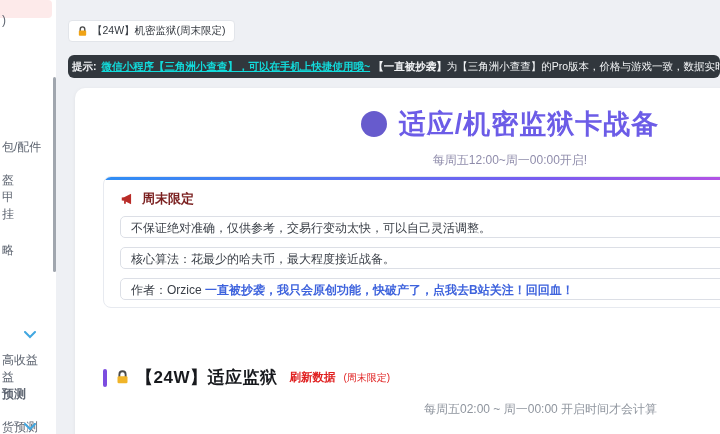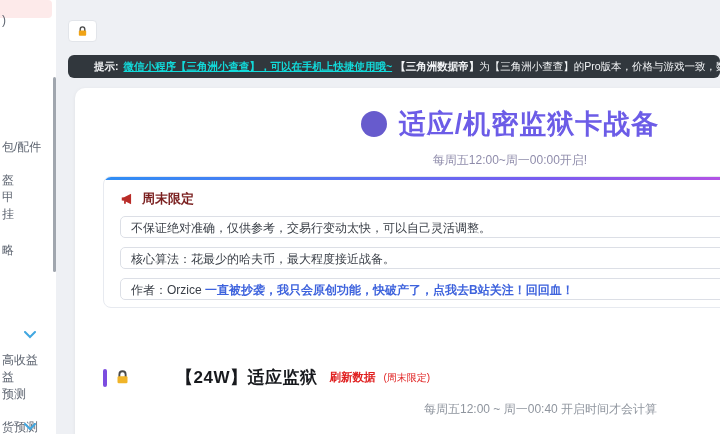--- a/index.html
+++ b/index.html
@@ -11,32 +11,32 @@
   .sb-active{position:absolute;left:0;top:0;width:52px;height:18px;background:#fdeaea;border-radius:0 4px 4px 0;}
   .sb-frag{position:absolute;left:2px;font-size:12px;color:#5f6672;white-space:nowrap;cursor:pointer;}
   .f0{top:13px;}
   .f1{top:139px;}
   .f2{top:172px;}
   .f3{top:189px;}
   .f4{top:206px;}
   .f5{top:242px;}
   .f6{top:352px;}
   .f7{top:369px;}
-  .f8{top:386px;}
+  .f8{top:386px;font-weight:bold;}
   .f9{top:403px;margin-top:16px;}
   .sb-chevron{position:absolute;left:24px;cursor:pointer;line-height:0;}
   .c1{top:331px;}
   .c2{top:423px;}
   .sb-scrollbar{position:absolute;left:53px;top:77px;width:3px;height:195px;background:#a0a6ae;border-radius:2px;}
 
   
   .tab{position:absolute;left:68px;top:20px;height:22px;padding:0 8px;background:#fff;border:1px solid #e2e5ea;border-radius:4px;display:flex;align-items:center;gap:4px;font-size:10.5px;color:#33383f;cursor:pointer;box-sizing:border-box;white-space:nowrap;}
 
   
-  .notice{position:absolute;left:68px;top:55px;width:652px;height:23px;background:#31373d;border-radius:6px;display:flex;align-items:center;padding:0 26px;font-size:10.5px;color:#f2f4f6;white-space:nowrap;overflow:hidden;box-sizing:border-box;}
+  .notice{position:absolute;left:68px;top:55px;width:652px;height:23px;background:#31373d;border-radius:6px;display:flex;align-items:center;padding:0 4px;font-size:10.5px;color:#f2f4f6;white-space:nowrap;overflow:hidden;box-sizing:border-box;}
   .notice .pre{font-weight:bold;margin-right:5px;}
   .notice .lnk{color:#12dada;font-weight:bold;text-decoration:underline;margin-right:3px;cursor:pointer;}
   .notice .bld{font-weight:bold;}
 
   
   .card{position:absolute;left:75px;top:88px;width:870px;height:400px;background:#fff;border-radius:10px;box-shadow:0 1px 4px rgba(0,0,0,.06);}
   .hero{position:absolute;left:0;top:18px;width:100%;display:flex;justify-content:center;align-items:center;gap:12px;}
   .hero-dot{width:26px;height:26px;border-radius:50%;background:#675bcd;}
   .hero-title{font-size:27px;font-weight:bold;color:#6c5ce7;letter-spacing:1px;}
   .hero-sub{position:absolute;left:0;top:64px;width:100%;text-align:center;font-size:12px;color:#8f8cab;}
@@ -45,21 +45,21 @@
   .ann{position:absolute;left:28px;top:88px;width:812px;height:132px;border:1px solid #e7eaf0;border-radius:8px;background:#fff;box-sizing:border-box;overflow:hidden;}
   .ann-grad{position:absolute;left:0;top:0;right:0;height:3px;background:linear-gradient(90deg,#2f8ef5,#7a5cf0 55%,#cb4fe0 85%,#e24fd0);}
   .ann-head{display:flex;align-items:center;gap:8px;margin:13px 16px 8px;font-size:13px;font-weight:bold;color:#7a1f1f;}
   .ann-box{margin:0 16px 9px;border:1px solid #dcdfe6;border-radius:5px;padding:4px 10px;font-size:12px;color:#3a3f47;height:22px;line-height:14px;box-sizing:border-box;white-space:nowrap;overflow:hidden;}
   .ann-link{color:#3e63dd;font-weight:bold;cursor:pointer;}
 
   
   .section{position:absolute;left:28px;top:278px;display:flex;align-items:center;}
   .sec-bar{width:4px;height:18px;background:#7c4ddf;border-radius:2px;margin-right:8px;}
   .sec-lock{margin-right:6px;line-height:0;}
-  .sec-title{font-size:17px;font-weight:bold;color:#17191d;letter-spacing:.5px;margin-left:40px;}
+  .sec-title{font-size:17px;font-weight:bold;color:#17191d;letter-spacing:.5px;}
   .sec-refresh{font-size:11.5px;color:#e02020;font-weight:bold;margin-left:12px;cursor:pointer;}
   .sec-badge{font-size:10px;color:#e02020;margin-left:8px;}
   .sched{position:absolute;left:349px;top:313px;font-size:12px;color:#8f959e;}
 </style>
 </head>
 <body>
 
 <div class="page">
 
   <aside class="sidebar">
@@ -87,26 +87,27 @@
     <div class="sb-scrollbar"></div>
   </aside>
 
   <div class="tab">
     <span style="line-height:0;">
       <svg width="11" height="11" viewBox="0 0 24 24">
           <path d="M7 11V7a5 5 0 0 1 10 0v4" fill="none" stroke="#4a4a4a" stroke-width="3"></path>
           <rect x="4" y="10" width="16" height="11" rx="2" fill="#f0a315"></rect>
         </svg>
     </span>
+    <span>【24W】机密监狱(周末限定)</span>
   </div>
 
   <div class="notice">
     <span class="pre">提示:</span>
     <span class="lnk">微信小程序【三角洲小查查】，可以在手机上快捷使用哦~</span>
-    <span class="bld">【三角洲数据帝】</span>
+    <span class="bld">【一直被抄袭】</span>
     <span>为【三角洲小查查】的Pro版本，价格与游戏一致，数据实时更新!</span>
   </div>
 
   <main class="card">
 
     <div class="hero">
       <span class="hero-dot"></span>
       <span class="hero-title">适应/机密监狱卡战备</span>
     </div>
     <div class="hero-sub">每周五12:00~周一00:00开启!</div>
@@ -136,16 +137,16 @@
         <svg width="15" height="15" viewBox="0 0 24 24">
             <path d="M7 11V7a5 5 0 0 1 10 0v4" fill="none" stroke="#4a4a4a" stroke-width="3"></path>
             <rect x="4" y="10" width="16" height="11" rx="2" fill="#f0b429"></rect>
           </svg>
       </span>
       <span class="sec-title">【24W】适应监狱</span>
       <span class="sec-refresh">刷新数据</span>
       <span class="sec-badge">(周末限定)</span>
     </div>
 
-    <div class="sched">每周五12:00 ~ 周一00:40 开启时间才会计算</div>
+    <div class="sched">每周五02:00 ~ 周一00:00 开启时间才会计算</div>
 
   </main>
 </div>
 
 </body></html>

